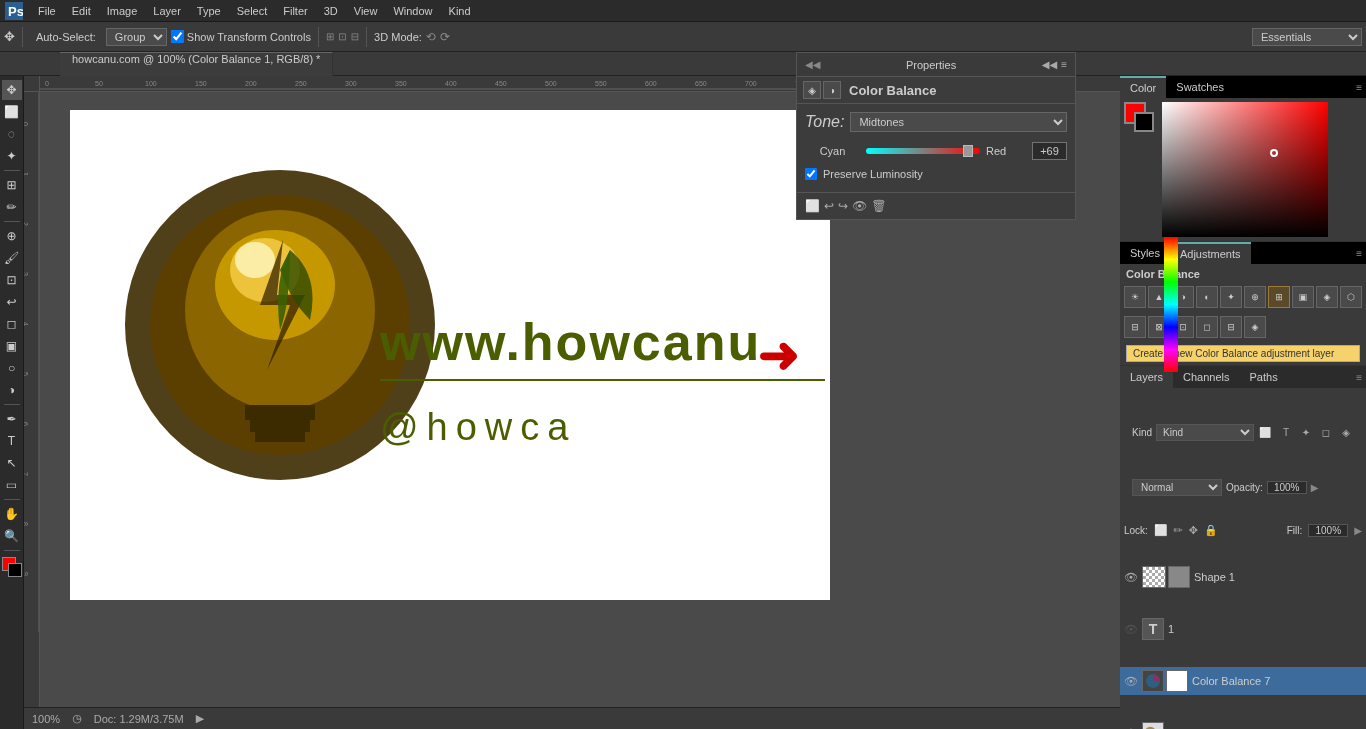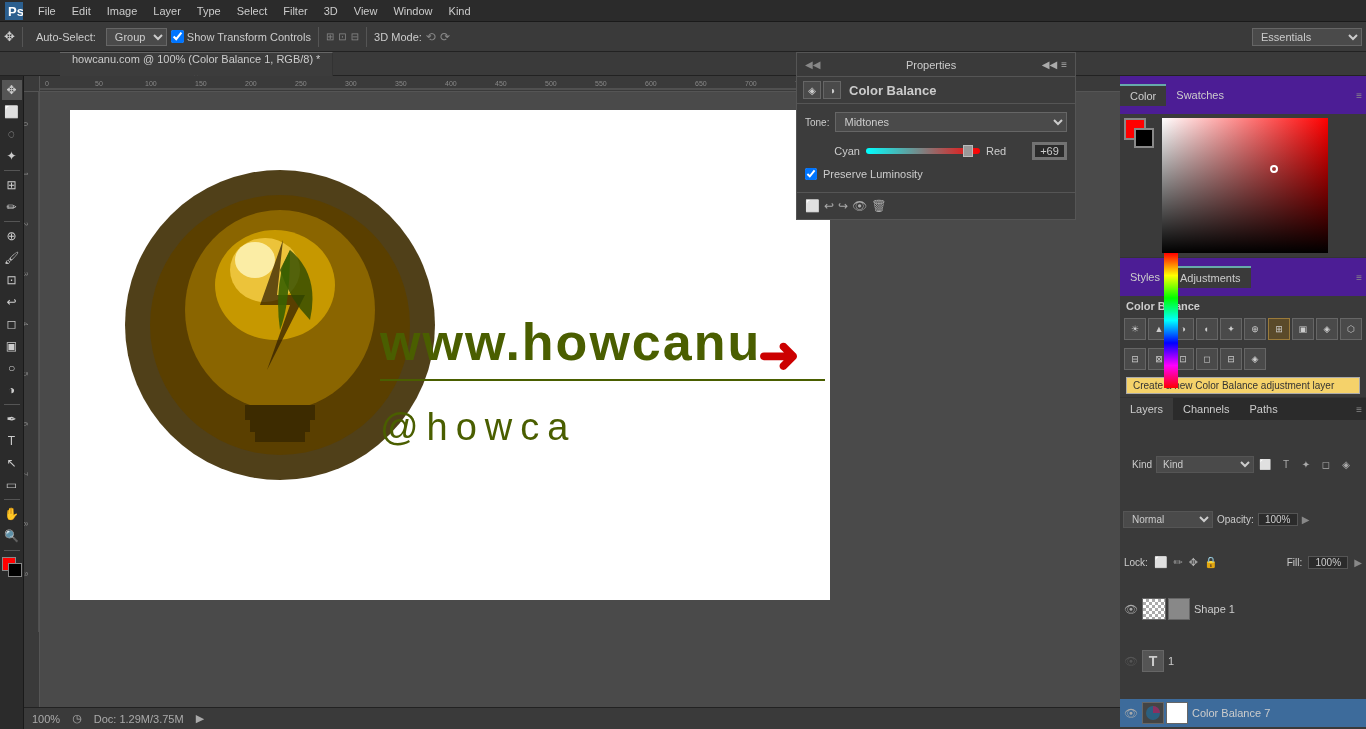--- a/index.html
+++ b/index.html
@@ -42,30 +42,30 @@
 
     
     .properties-panel { position: absolute; left: 796px; top: 0; width: 280px; background: #3c3c3c; border: 1px solid #555; z-index: 10; }
     .panel-header { height: 24px; background: #3a3a3a; display: flex; align-items: center; justify-content: space-between; padding: 0 8px; border-bottom: 1px solid #555; }
     .panel-controls { display: flex; gap: 4px; }
     .panel-btn { color: #aaa; font-size: 10px; cursor: pointer; }
 
     .panel-body { padding: 8px; }
 
     .tone-row { display: flex; align-items: center; gap: 6px; margin-bottom: 10px; }
-    .tone-label { font-size: 10px; color: #ccc; }
+    .tone-label { font-size: 16px; color: #ccc; font-style: italic; }
     .tone-select { flex: 1; background: #4a4a4a; border: 1px solid #666; color: #ccc; font-size: 11px; padding: 2px 4px; }
 
     .slider-row { display: flex; align-items: center; gap: 6px; margin-bottom: 8px; }
-    .slider-label-left { width: 55px; font-size: 11px; color: #ccc; text-align: right; }
+    .slider-label-left { width: 55px; font-size: 11px; color: #ccc; text-align: center; }
     .slider-label-right { width: 40px; font-size: 11px; color: #ccc; }
     .slider-container { flex: 1; position: relative; height: 12px; }
     .slider-track { width: 100%; height: 6px; border-radius: 3px; position: absolute; top: 3px; }
     .slider-thumb { width: 10px; height: 12px; background: #999; border: 1px solid #bbb; position: absolute; top: 0; cursor: pointer; }
-    .slider-value { width: 35px; height: 18px; background: #2b2b2b; border: 3px solid #737373; color: #ccc; font-size: 11px; text-align: center; display: flex; align-items: center; justify-content: center; }
+    .slider-value { width: 35px; height: 18px; background: #2b2b2b; border: 1px solid #737373; color: #ccc; font-size: 11px; text-align: center; display: flex; align-items: center; justify-content: center; }
 
     
     .track-cyan-red { background: linear-gradient(to right, #00ffff, #ff0000); }
     
     .track-magenta-green { background: linear-gradient(to right, #ff00ff, #00ff00); }
     
     .track-yellow-blue { background: linear-gradient(to right, #ffff00, #0000ff); }
 
     .preserve-row { display: flex; align-items: center; gap: 6px; margin-top: 4px; }
     .preserve-check { width: 12px; height: 12px; }
@@ -73,21 +73,21 @@
 
     .panel-footer { display: flex; align-items: center; justify-content: space-between; padding: 6px 8px; border-top: 1px solid #555; margin-top: 4px; }
     .footer-icons { display: flex; gap: 4px; }
     .footer-icon { color: #aaa; font-size: 12px; cursor: pointer; }
 
     
     .right-side { width: 246px; display: flex; flex-direction: column; }
 
     
     .top-right { background: #3a3a3a; border-bottom: 1px solid #333; }
-    .panel-tab-row { display: flex; align-items: center; height: 38px; background: #4c1d95; }
+    .panel-tab-row { display: flex; align-items: center; height: 22px; background: #000000; }
     .panel-tab { padding: 0 10px; height: 22px; display: flex; align-items: center; font-size: 11px; color: #ccc; cursor: pointer; }
     .panel-tab.active { background: #3a3a3a; border-top: 2px solid #6aa; }
 
     
     .mid-right { background: #3a3a3a; border-bottom: 1px solid #333; }
     .adj-icons { display: flex; flex-wrap: wrap; gap: 2px; padding: 4px; }
     .adj-icon-btn { width: 22px; height: 22px; background: #4a4a4a; border: 1px solid #666; display: flex; align-items: center; justify-content: center; font-size: 9px; color: #ccc; cursor: pointer; }
     .tooltip-box { background: #f5d26a; color: #333; font-size: 10px; padding: 2px 6px; border: 1px solid #aaa; }
 
     
@@ -390,21 +390,21 @@
         <select class="layers-kind-select">
           <option>Kind</option>
         </select>
         <div class="layers-icon-btn">⬜</div>
         <div class="layers-icon-btn">T</div>
         <div class="layers-icon-btn">✦</div>
         <div class="layers-icon-btn">◻</div>
         <div class="layers-icon-btn">◈</div>
       </div>
 
-      <div style="display:flex;align-items:center;gap:4px;padding:2px 3px;">
+      <div style="display:flex;align-items:center;gap:4px;padding:2px 12px;">
         <select class="blend-select">
           <option>Normal</option>
           <option>Multiply</option>
           <option>Screen</option>
         </select>
         <span style="font-size:10px;color:#ccc;">Opacity:</span>
         <input type="text" class="opacity-input" value="100%" style="">
         <span style="font-size:10px;color:#888;">▶</span>
       </div>
 

